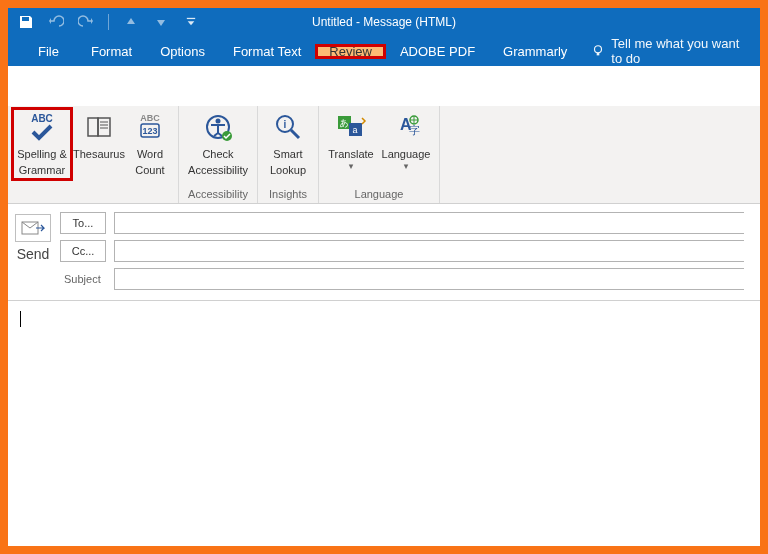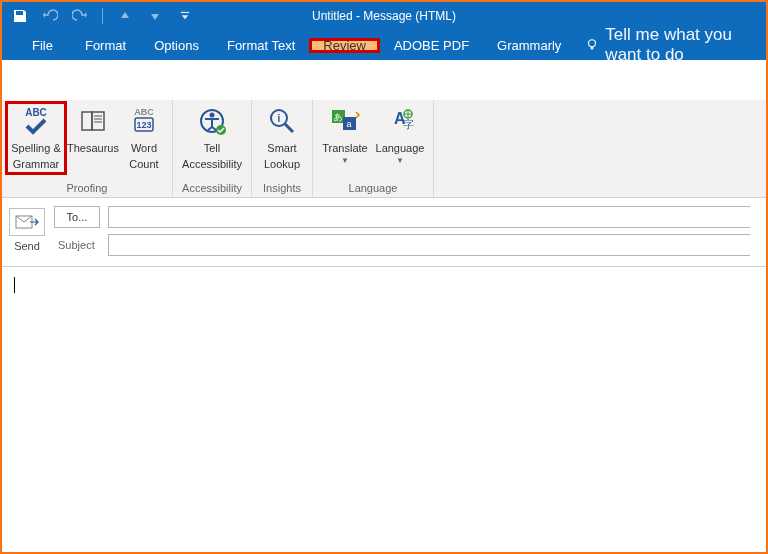--- a/index.html
+++ b/index.html
@@ -1,52 +1,52 @@
 <!DOCTYPE html>
 <html><head>
 <meta charset="utf-8">
 <style>
   * { box-sizing: border-box; margin: 0; padding: 0; font-family: "Segoe UI", Arial, sans-serif; }
   html, body { width: 768px; height: 554px; overflow: hidden; }
-  .app { width: 768px; height: 554px; border: 2px solid #f97316; background: #fff; display: flex; flex-direction: column; }
+  .app { width: 768px; height: 554px; border: 8px solid #f97316; background: #fff; display: flex; flex-direction: column; }
 
   
   .titlebar { height: 28px; background: #0f6cbd; color: #fff; display: flex; align-items: center; font-size: 12px; position: relative; }
   .qat { display: flex; align-items: center; gap: 14px; padding-left: 10px; }
   .qat-icon { width: 16px; height: 16px; display: flex; align-items: center; justify-content: center; color: #fff; }
   .qat-sep { width: 1px; height: 16px; background: rgba(255,255,255,0.4); }
   .qat-dim { opacity: 0.55; }
   .title-text { position: absolute; left: 50%; transform: translateX(-50%); top: 0; height: 28px; display: flex; align-items: center; }
 
   
   .tabs { height: 30px; background: #0f6cbd; color: #fff; display: flex; align-items: center; font-size: 13px; padding-left: 16px; }
   .tab { padding: 0 14px; display: flex; align-items: center; cursor: pointer; white-space: nowrap; }
   .tab.file { padding: 0 18px 0 14px; }
   .tab.active { background: #fdba74; color: #333; }
   .tab.hl { box-shadow: inset 0 0 0 3px #d00000; }
-  .tell-me { display: flex; align-items: center; gap: 6px; padding: 0 10px; opacity: 0.95; font-size: 17px; }
+  .tell-me { display: flex; align-items: center; gap: 6px; padding: 0 10px; opacity: 0.95; font-size: 13px; }
   .bulb { width: 14px; height: 14px; }
 
   
   .ribbon { height: 98px; background: #f3f2f1; border-bottom: 1px solid #d0d0d0; display: flex; font-size: 11px; color: #444; margin-top: 40px; }
   .group { display: flex; flex-direction: column; align-items: stretch; border-right: 1px solid #d9d9d9; padding: 4px 6px 2px 6px; }
   .group-body { flex: 1; display: flex; align-items: flex-start; gap: 2px; }
   .group-label { text-align: center; font-size: 11px; color: #666; padding: 1px 0; }
   .btn-large { display: flex; flex-direction: column; align-items: center; justify-content: flex-start; width: 56px; cursor: pointer; padding-top: 0; }
   .btn-large .ic { width: 34px; height: 34px; margin-bottom: 2px; }
   .btn-large .lbl { text-align: center; line-height: 16px; font-size: 11px; color: #333; }
   .btn-large .caret { font-size: 9px; color: #666; margin-top: -1px; }
   .hl-red { box-shadow: 0 0 0 3px #d00000; }
 
   
   .compose { flex: 1; display: flex; flex-direction: column; }
   .header-fields { display: flex; padding: 8px 0 4px 6px; gap: 8px; }
   .send-block { width: 38px; display: flex; flex-direction: column; align-items: center; gap: 4px; cursor: pointer; padding-top: 2px;}
   .send-card { width: 36px; height: 28px; border: 1px solid #bfbfbf; background: #fff; display: flex; align-items: center; justify-content: center; }
-  .send-lbl { font-size: 11px; color: #444; }
+  .send-lbl { font-size: 14px; color: #444; }
   .fields { flex: 1; display: flex; flex-direction: column; gap: 6px; padding-right: 16px; }
   .fld-row { display: flex; align-items: center; gap: 8px; }
   .fld-btn { width: 46px; height: 22px; border: 1px solid #b3b3b3; background: #fff; font-size: 11px; color: #333; display: flex; align-items: center; justify-content: center; cursor: pointer; }
   .fld-lbl { width: 46px; font-size: 11px; color: #666; text-align: left; padding-left: 4px; }
   .fld-input { flex: 1; height: 22px; border: 1px solid #b3b3b3; border-right: none; background: #fff; font-size: 12px; padding: 0 4px; }
 
   .body-sep { height: 1px; background: #d0d0d0; margin-top: 6px; }
   .body-area { flex: 1; padding: 10px 12px; font-size: 13px; color: #111; outline: none; position: relative; }
   .cursor { display:inline-block; width:1px; height:16px; background:#000; vertical-align: text-bottom; }
 
@@ -147,36 +147,35 @@
             <svg viewBox="0 0 34 34" width="34" height="34">
               <text x="17" y="11" text-anchor="middle" font-size="9" font-weight="bold" fill="#888">ABC</text>
               <rect x="8" y="14" width="18" height="13" rx="2" fill="none" stroke="#2b579a" stroke-width="1.5"></rect>
               <text x="17" y="24" text-anchor="middle" font-size="9" font-weight="bold" fill="#2b579a">123</text>
             </svg>
           </span>
           <span class="lbl" style="white-space:pre-line">Word
 Count</span>
         </div>
       </div>
-      <div class="group-label">Proofing</div>
     </div>
 
     <div class="group">
       <div class="group-body">
         <div class="btn-large" style="width:66px">
           <span class="ic">
             <svg viewBox="0 0 34 34" width="34" height="34">
               <circle cx="17" cy="17" r="11" fill="none" stroke="#2b579a" stroke-width="2"></circle>
               <circle cx="17" cy="11" r="2.5" fill="#2b579a"></circle>
               <path d="M10 15h14 M17 15v8 M13 26l4-3 4 3" stroke="#2b579a" stroke-width="2" fill="none"></path>
               <circle cx="26" cy="26" r="5" fill="#3a9b3a"></circle>
                 <path d="M23 26l2 2 4-4" stroke="#fff" stroke-width="1.5" fill="none"></path>
             </svg>
           </span>
-          <span class="lbl" style="white-space:pre-line">Tell
+          <span class="lbl" style="white-space:pre-line">Check
 Accessibility</span>
         </div>
       </div>
       <div class="group-label">Accessibility</div>
     </div>
 
     <div class="group">
       <div class="group-body">
         <div class="btn-large" style="width:48px">
           <span class="ic">
@@ -237,20 +236,24 @@
           </svg>
         </div>
         <div class="send-lbl">Send</div>
       </div>
       <div class="fields">
         <div class="fld-row">
           <div class="fld-btn">To...</div>
           <input class="fld-input" value="" style="">
         </div>
         <div class="fld-row">
+          <div class="fld-btn">Cc...</div>
+          <input class="fld-input" value="" style="">
+        </div>
+        <div class="fld-row">
           <div class="fld-lbl">Subject</div>
           <input class="fld-input" value="" style="">
         </div>
       </div>
     </div>
     <div class="body-sep"></div>
     <div class="body-area" contenteditable="true" style=""><span class="cursor"></span><span></span></div>
   </div>
 
 </div>

